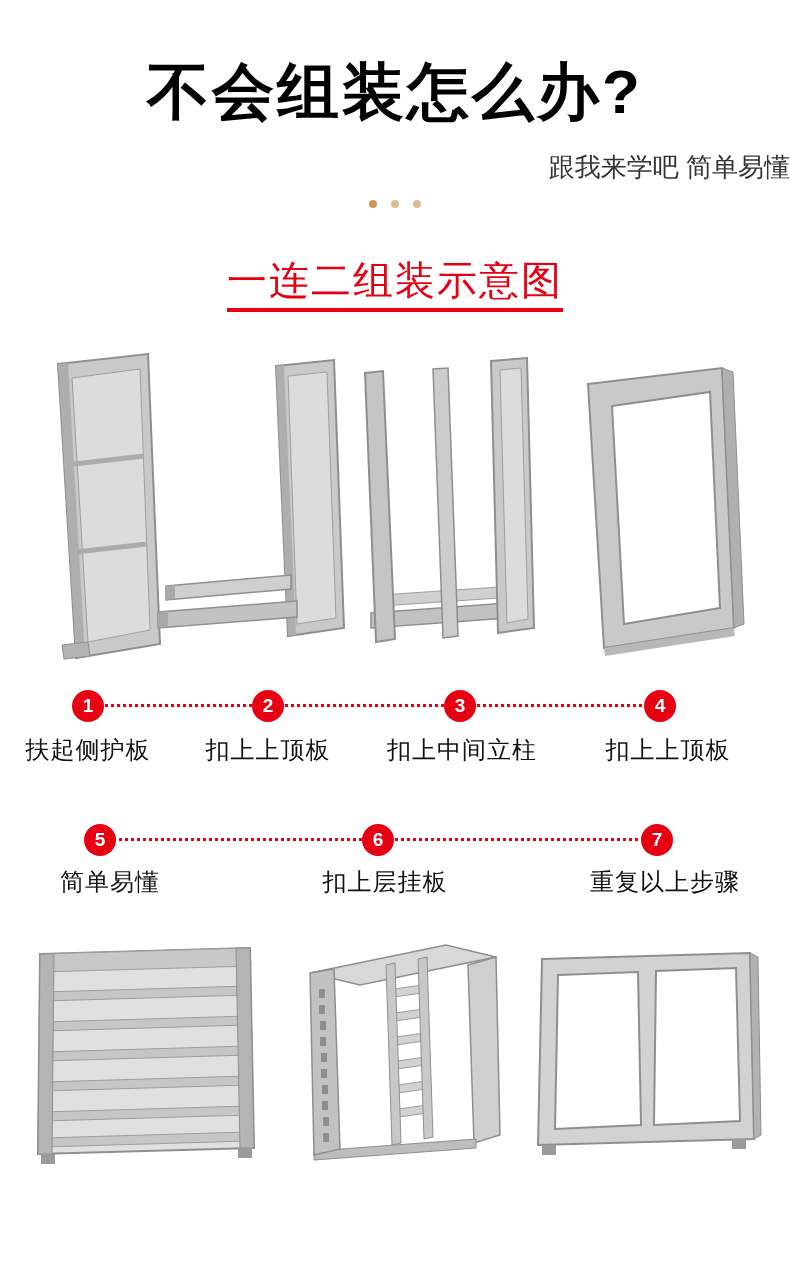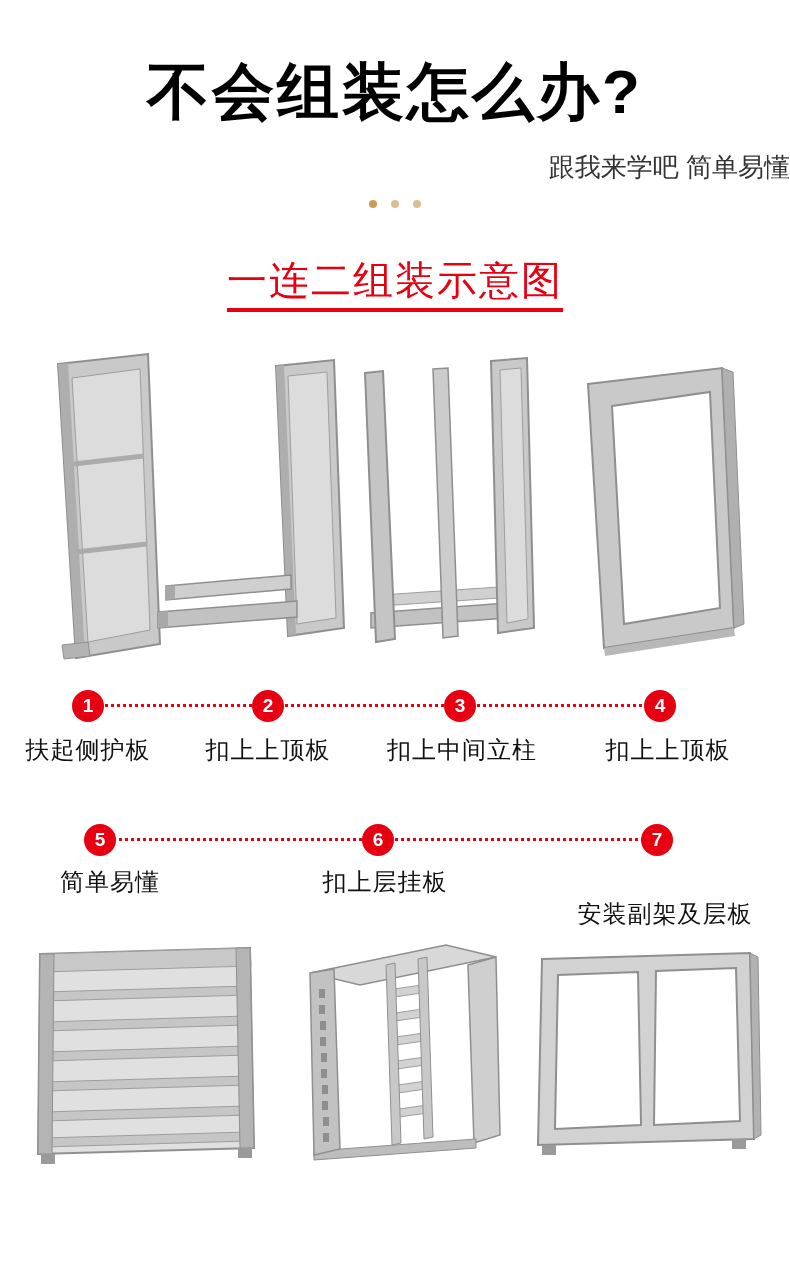--- a/index.html
+++ b/index.html
@@ -119,21 +119,21 @@
   <div class="step-label" style="left:462px; top:734px;">扣上中间立柱</div>
   <div class="step-label" style="left:668px; top:734px;">扣上上顶板</div>
 
   <div class="dotted-line" style="left:100px; top:838px; width:557px;"></div>
   <div class="step-circle" style="left:84px; top:824px;">5</div>
   <div class="step-circle" style="left:362px; top:824px;">6</div>
   <div class="step-circle" style="left:641px; top:824px;">7</div>
 
   <div class="step-label" style="left:110px; top:866px;">简单易懂</div>
   <div class="step-label" style="left:385px; top:866px;">扣上层挂板</div>
-  <div class="step-label" style="left:665px; top:898px;">安装副架及层板</div>
+  <div class="step-label" style="left:665px; top:866px;">重复以上步骤</div>
 
   <div class="img-box" style="left:28px; top:940px;">
     <svg width="235" height="228" viewBox="0 0 235 228">
       <polygon points="12,14 222,8 226,208 10,214" fill="#e0e0e0" stroke="#8f8f8f" stroke-width="2"></polygon>
       <polygon points="12,14 222,8 223,26 13,32" fill="#c8c8c8" stroke="#9e9e9e" stroke-width="1"></polygon>
       <polygon points="16,52 220,46 220,55 16,61" fill="#c6c6c6" stroke="#9e9e9e" stroke-width="1"></polygon>
       <polygon points="16,82 220,76 220,85 16,91" fill="#c6c6c6" stroke="#9e9e9e" stroke-width="1"></polygon>
       <polygon points="16,112 220,106 220,115 16,121" fill="#c6c6c6" stroke="#9e9e9e" stroke-width="1"></polygon>
       <polygon points="16,142 220,136 220,145 16,151" fill="#c6c6c6" stroke="#9e9e9e" stroke-width="1"></polygon>
       <polygon points="16,172 220,166 220,175 16,181" fill="#c6c6c6" stroke="#9e9e9e" stroke-width="1"></polygon>

